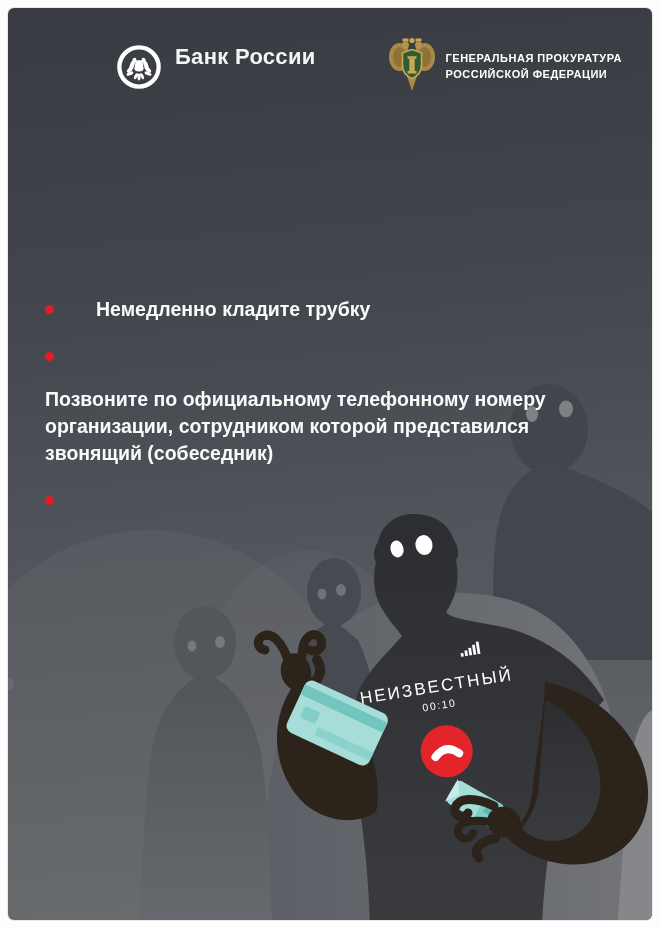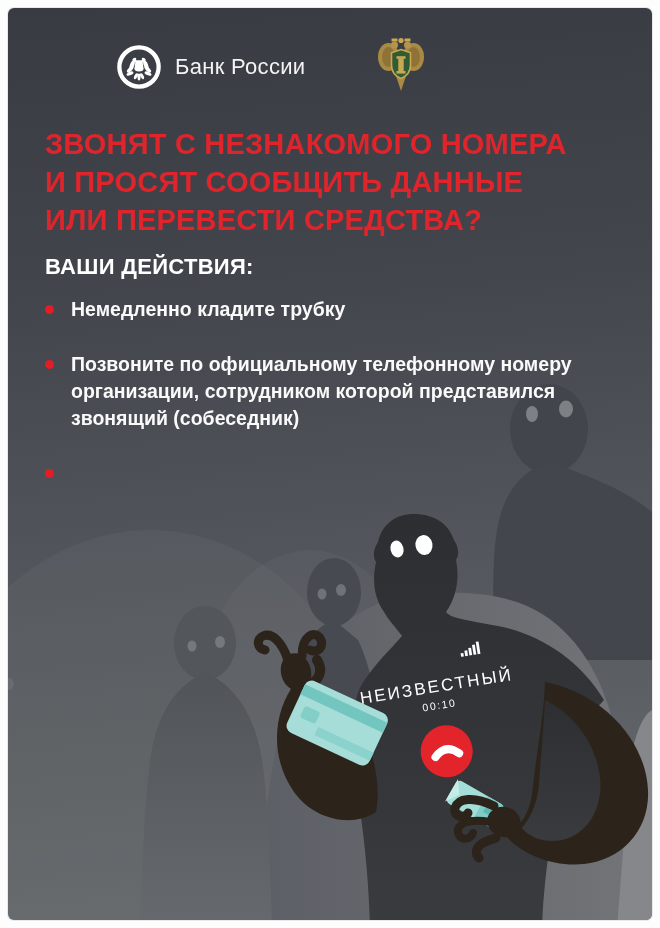--- a/index.html
+++ b/index.html
@@ -10,39 +10,39 @@
   .poster{
     position:absolute;left:8px;top:8px;width:644px;height:912px;
     border-radius:6px;overflow:hidden;
     background:linear-gradient(175deg,#383b41 0%,#42454b 30%,#50535a 55%,#5d6064 78%,#696c6f 100%);
     box-shadow:0 0 0 1px #e8e8e8;
   }
   .illustration{position:absolute;left:0;top:0;width:644px;height:912px;display:block;}
   .content{position:absolute;left:0;top:0;width:644px;height:912px;}
 
   .header{position:absolute;left:108px;top:26px;right:20px;display:flex;align-items:center;}
-  .bank-group{display:flex;align-items:center;gap:13px;}
+  .bank-group{display:flex;align-items:flex-start;gap:13px;font-weight:bold;}
   .bank-logo{width:46px;height:46px;flex:none;}
   .bank-name{color:#f4f4f5;font-size:22px;letter-spacing:.3px;}
   .prok-group{display:flex;align-items:center;gap:10px;margin-left:72px;}
   .prok-logo{width:48px;height:66px;flex:none;}
   .prok-name{color:#ffffff;font-size:11px;font-weight:bold;letter-spacing:.5px;line-height:1.45;white-space:pre-line;}
 
   .headline{
     position:absolute;left:37px;top:117px;width:600px;
     color:#e0242c;font-size:29px;font-weight:800;line-height:38px;
     letter-spacing:.2px;white-space:pre-line;
   }
   .actions-title{
     position:absolute;left:37px;top:246px;
     color:#ffffff;font-size:22px;font-weight:bold;letter-spacing:.3px;
   }
   .actions-list{position:absolute;left:37px;top:288px;width:585px;}
-  .action-item{display:flex;align-items:flex-start;}
-  .action-item + .action-item{margin-top:28px;}
+  .action-item{display:flex;align-items:flex-start;gap:25px;}
+  .action-item + .action-item{margin-top:20px;flex-direction:column;}
   .action-dot{width:9px;height:9px;border-radius:50%;background:#e21d24;flex:none;margin:9px 17px 0 0;}
   .action-text{color:#fafafa;font-size:19.5px;font-weight:600;line-height:27px;white-space:pre-line;}
 
   svg text{font-family:"Liberation Sans", sans-serif;}
 </style>
 </head>
 <body>
 
 <div class="poster">
 
@@ -203,28 +203,26 @@
           <circle cx="30.5" cy="10" r="3.5" fill="#b3954c"></circle>
           <rect x="14.5" y="3.5" width="6" height="3" fill="#c9a854"></rect>
           <rect x="27.5" y="3.5" width="6" height="3" fill="#c9a854"></rect>
           <circle cx="24" cy="5.5" r="2.6" fill="#c9a854"></circle>
           <path d="M18 38 L24 56 L30 38 Z" fill="#a88a45"></path>
           <path d="M24 14.5 l9.5 3.2 v12.3 q0 9.5 -9.5 13.5 q-9.5 -4 -9.5 -13.5 v-12.3 z" fill="#2f5b35" stroke="#c9a854" stroke-width="1.6"></path>
           <rect x="21.3" y="23.5" width="5.4" height="12.5" fill="#c9a854"></rect>
           <rect x="19.5" y="21.2" width="9" height="2.6" fill="#c9a854"></rect>
           <rect x="19.5" y="36" width="9" height="2.6" fill="#c9a854"></rect>
         </svg>
+        <div class="prok-name">ГЕНЕРАЛЬНАЯ ПРОКУРАТУРА
+РОССИЙСКОЙ ФЕДЕРАЦИИ</div>
       </div>
     </div>
 
-    <div class="headline">ЗВОНЯТ С НЕЗНАКОМОГО НОМЕРА
-И ПРОСЯТ СООБЩИТЬ ДАННЫЕ
-ИЛИ ПЕРЕВЕСТИ СРЕДСТВА?</div>
-
-    <div class="actions-title">ВАШИ ДЕЙСТВИЯ:</div>
+
 
     <div class="actions-list">
       <div class="action-item">
         <span class="action-dot"></span>
         <span class="action-text">Немедленно кладите трубку</span>
       </div>
       <div class="action-item">
         <span class="action-dot"></span>
         <span class="action-text">Позвоните по официальному телефонному номеру
 организации, сотрудником которой представился

